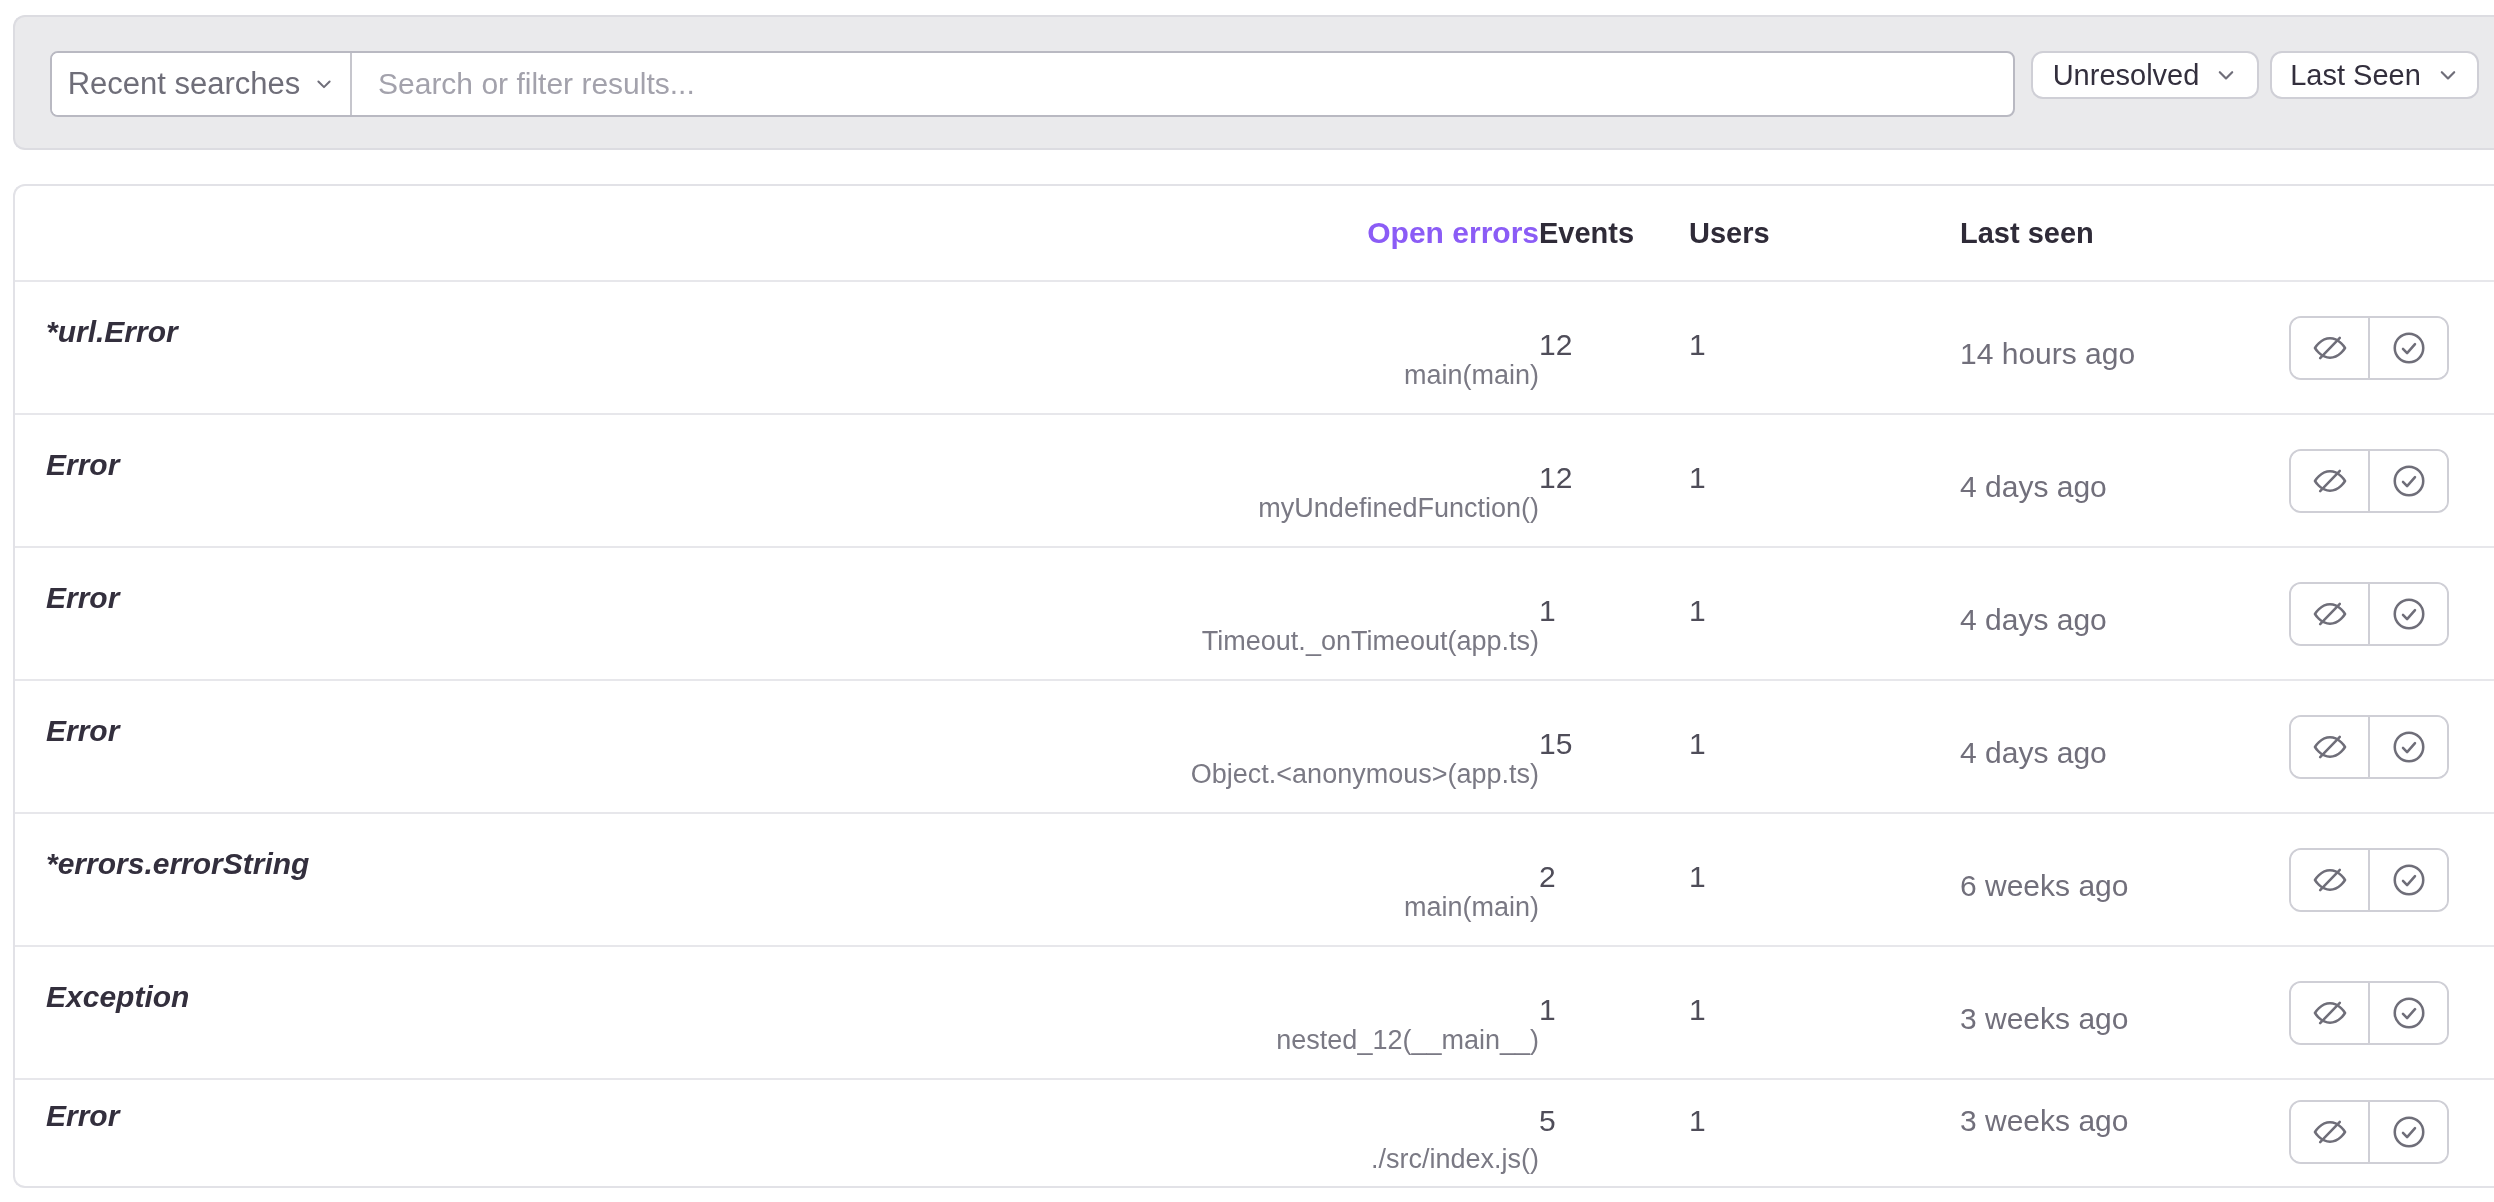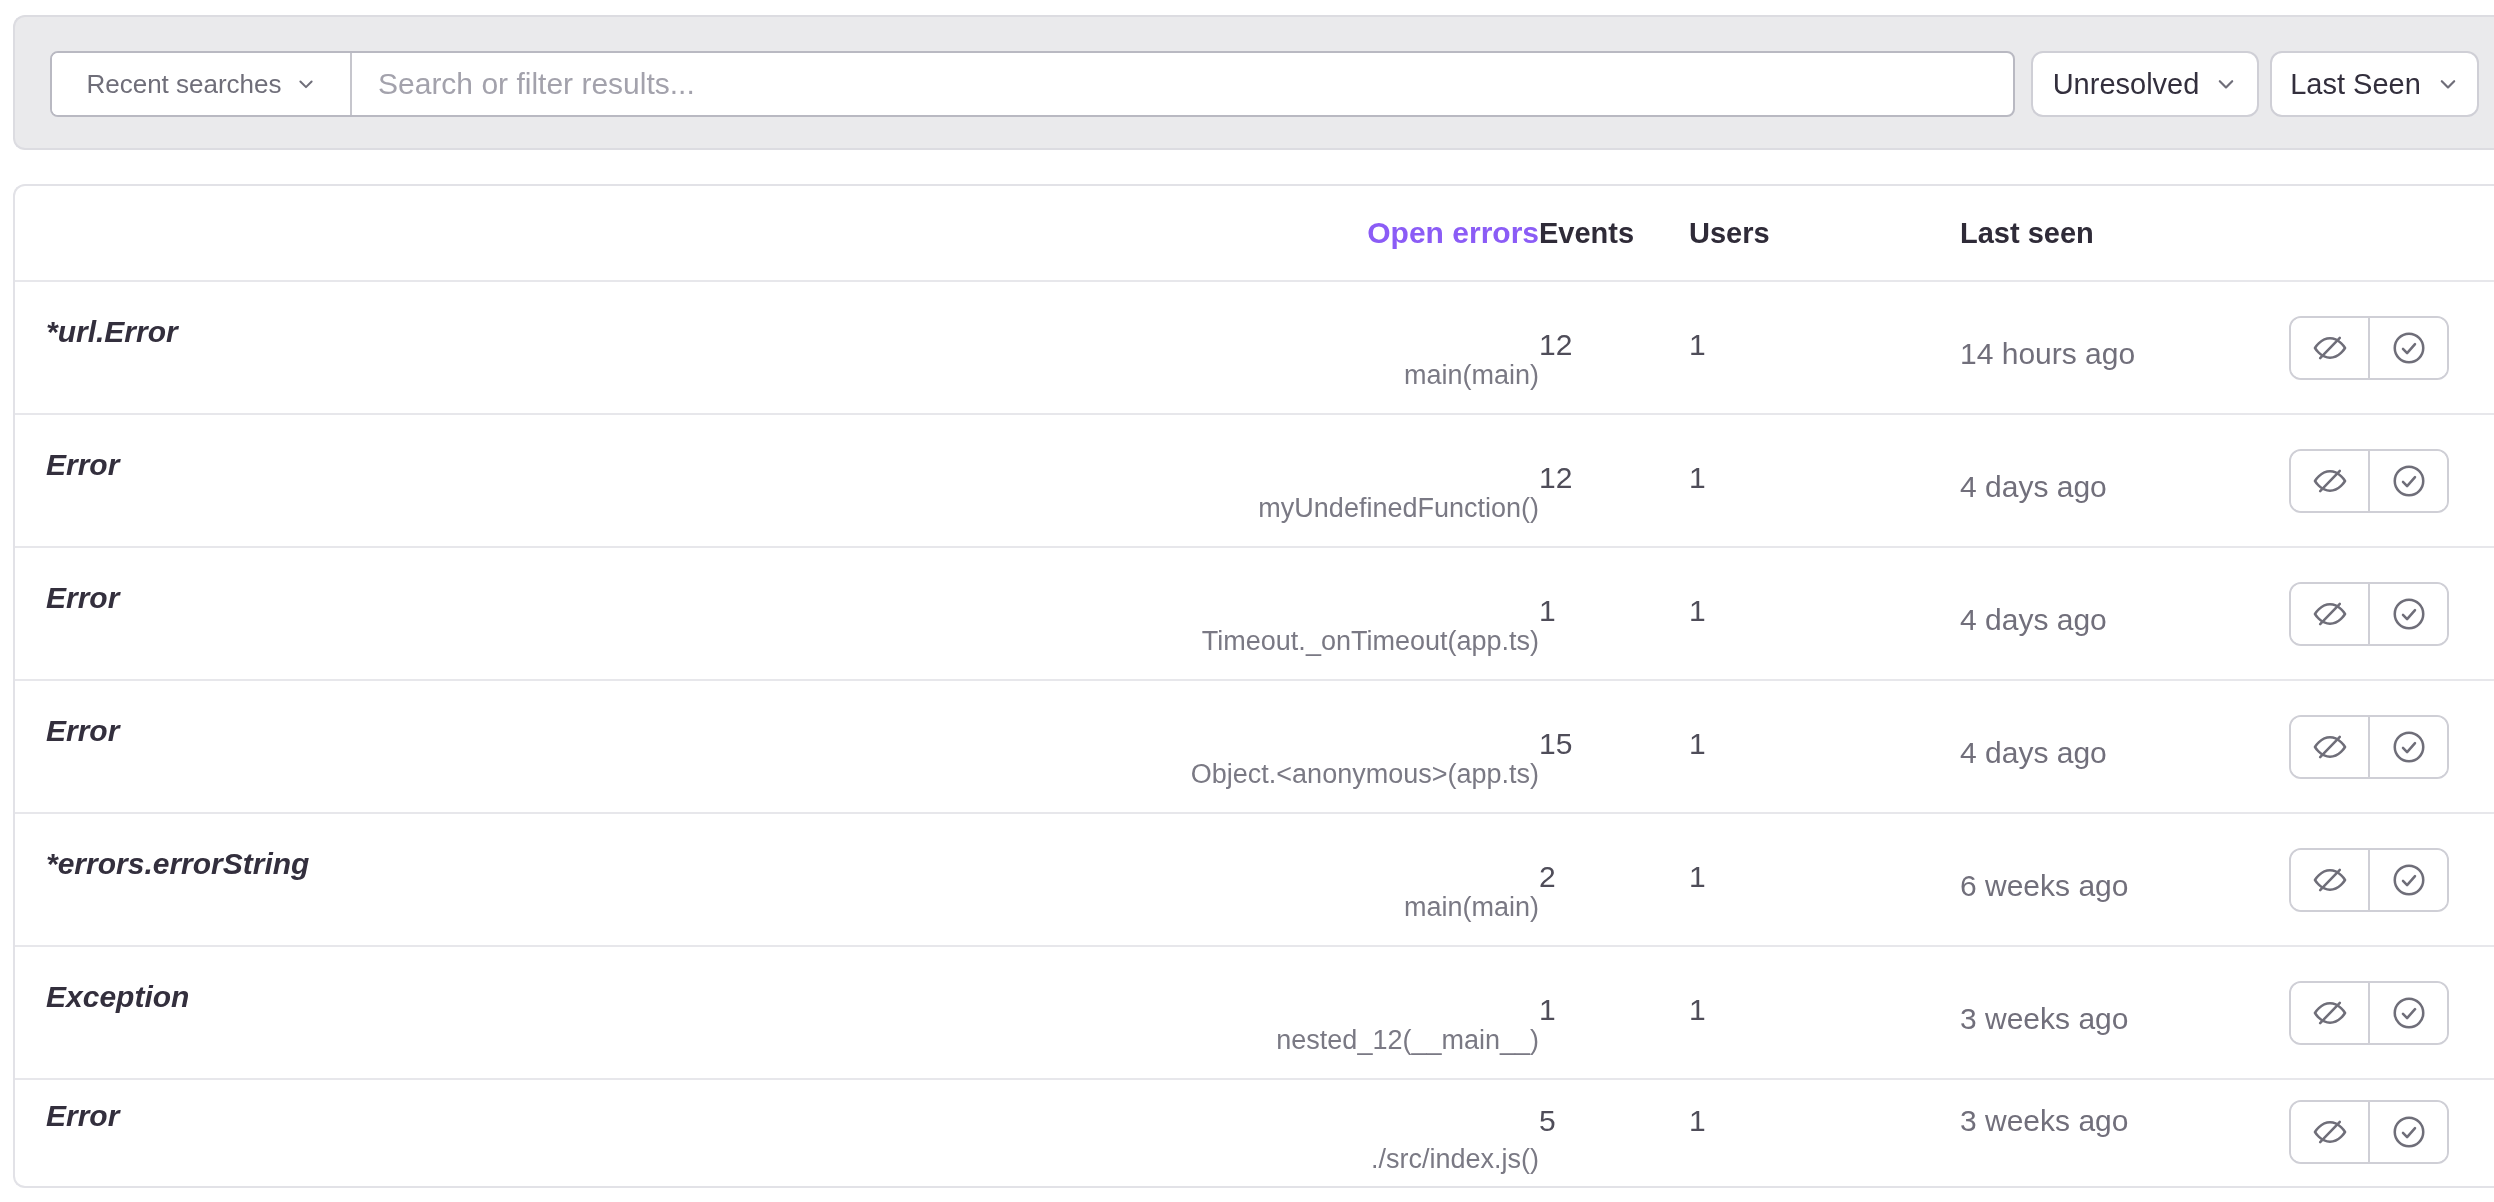--- a/index.html
+++ b/index.html
@@ -12,31 +12,31 @@
     background:#eaeaec; border:2px solid #dcdce1; border-right:none;
     border-radius:12px 0 0 12px;
   }
   .search-group {
     position:absolute; left:35px; top:34px; height:66px; width:1965px;
     display:flex; background:#ffffff; border:2px solid #b9b9c2; border-radius:8px;
   }
   .recent-btn {
     width:300px; flex:0 0 auto; display:flex; align-items:center; justify-content:center;
     gap:14px; background:#ffffff; border:none; border-right:2px solid #c6c6cd;
-    border-radius:6px 0 0 6px; color:#6f6e79; font-size:26px; cursor:pointer;
+    border-radius:6px 0 0 6px; color:#6f6e79; font-size:31px; cursor:pointer;
     font-family:inherit;
   }
   .search-input {
     flex:1; border:none; outline:none; background:transparent;
     font-size:30px; color:#3a3645; padding:0 26px; font-family:inherit;
     border-radius:0 6px 6px 0;
   }
   .search-input::placeholder { color:#a3a2ac; }
   .drop-btn {
-    position:absolute; top:34px; height:66px; display:flex; align-items:center;
+    position:absolute; top:34px; height:48px; display:flex; align-items:center;
     justify-content:center; gap:16px; background:#ffffff;
     border:2px solid #cfcfd6; border-radius:12px; color:#332f3d; font-size:29px;
     cursor:pointer; font-family:inherit;
   }
   .drop-btn.unresolved { right:239px; width:228px; }
   .drop-btn.lastseen  { right:19px;  width:209px; }
   .chev { flex:0 0 auto; }
 
   
   .issues-panel {

